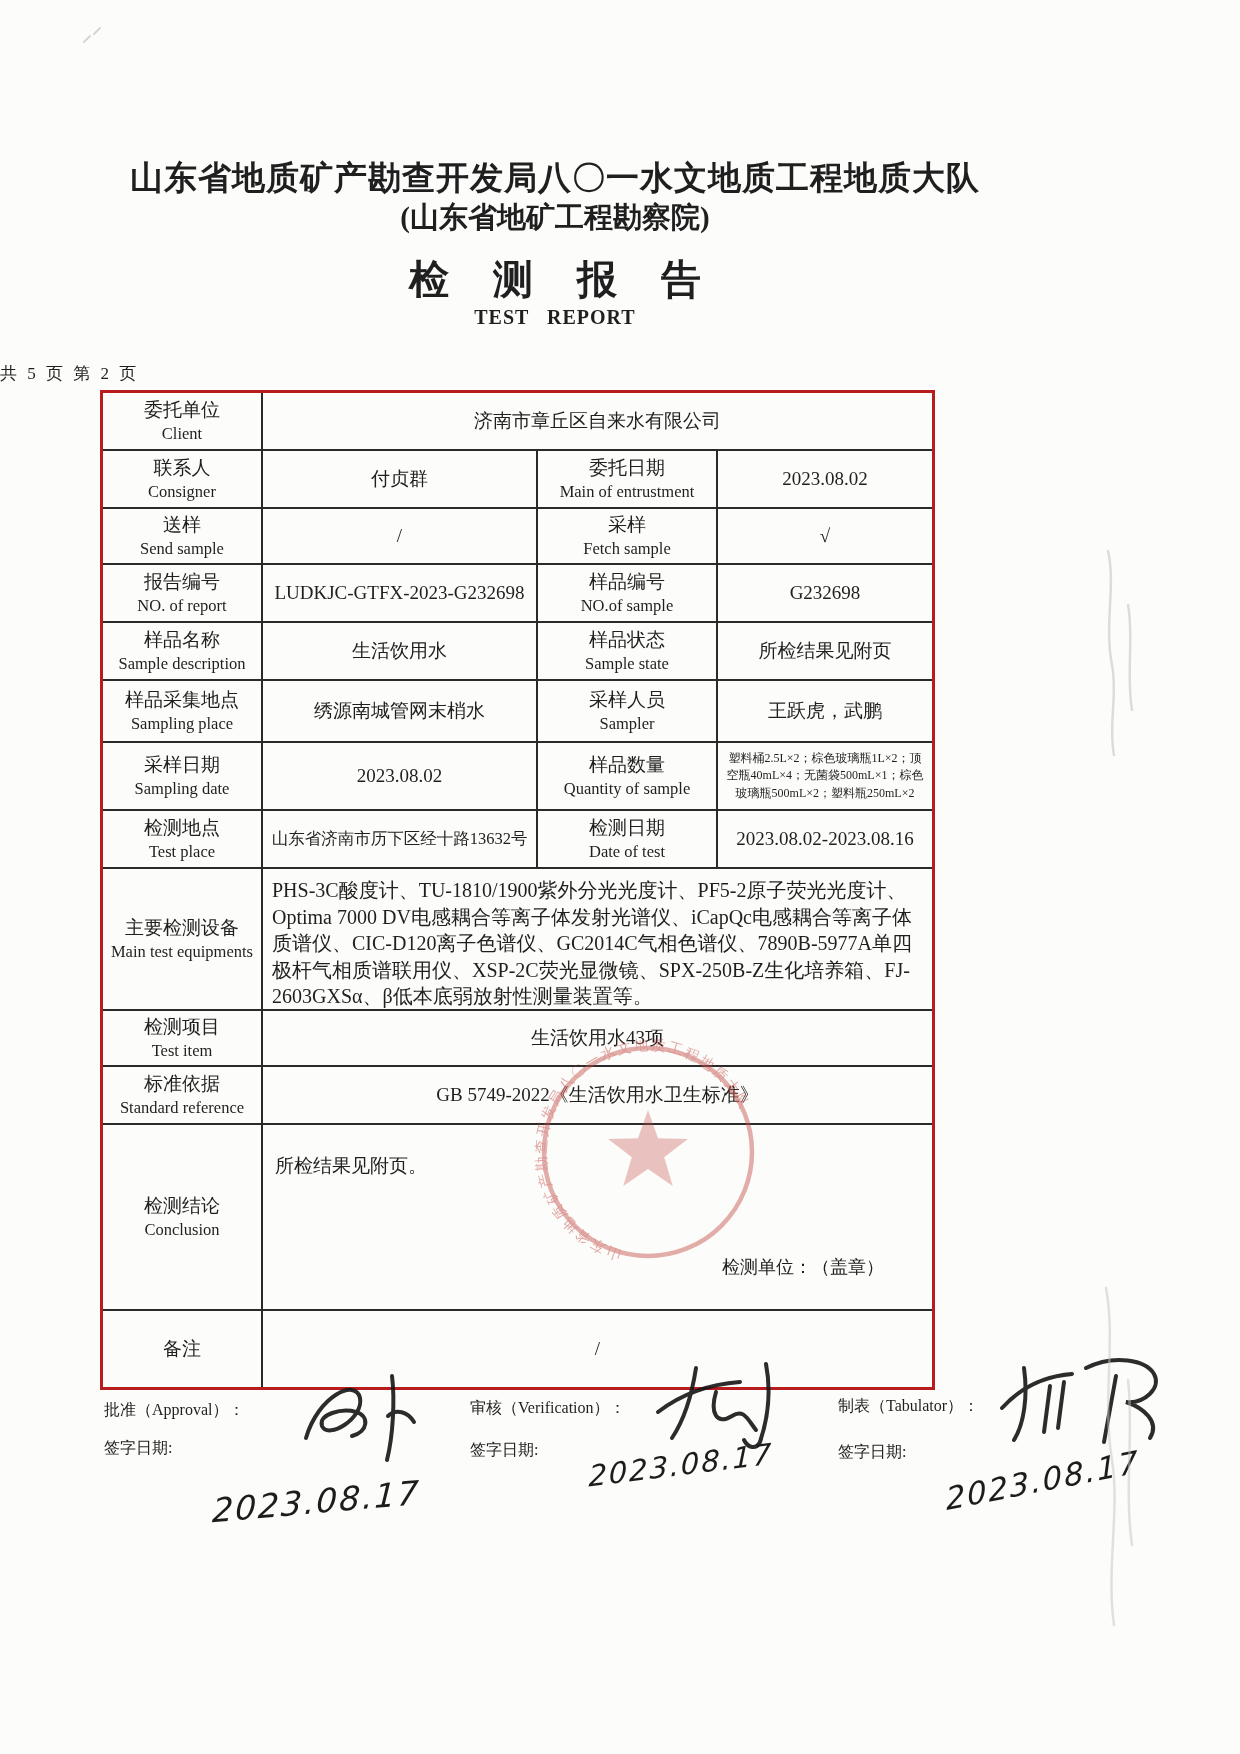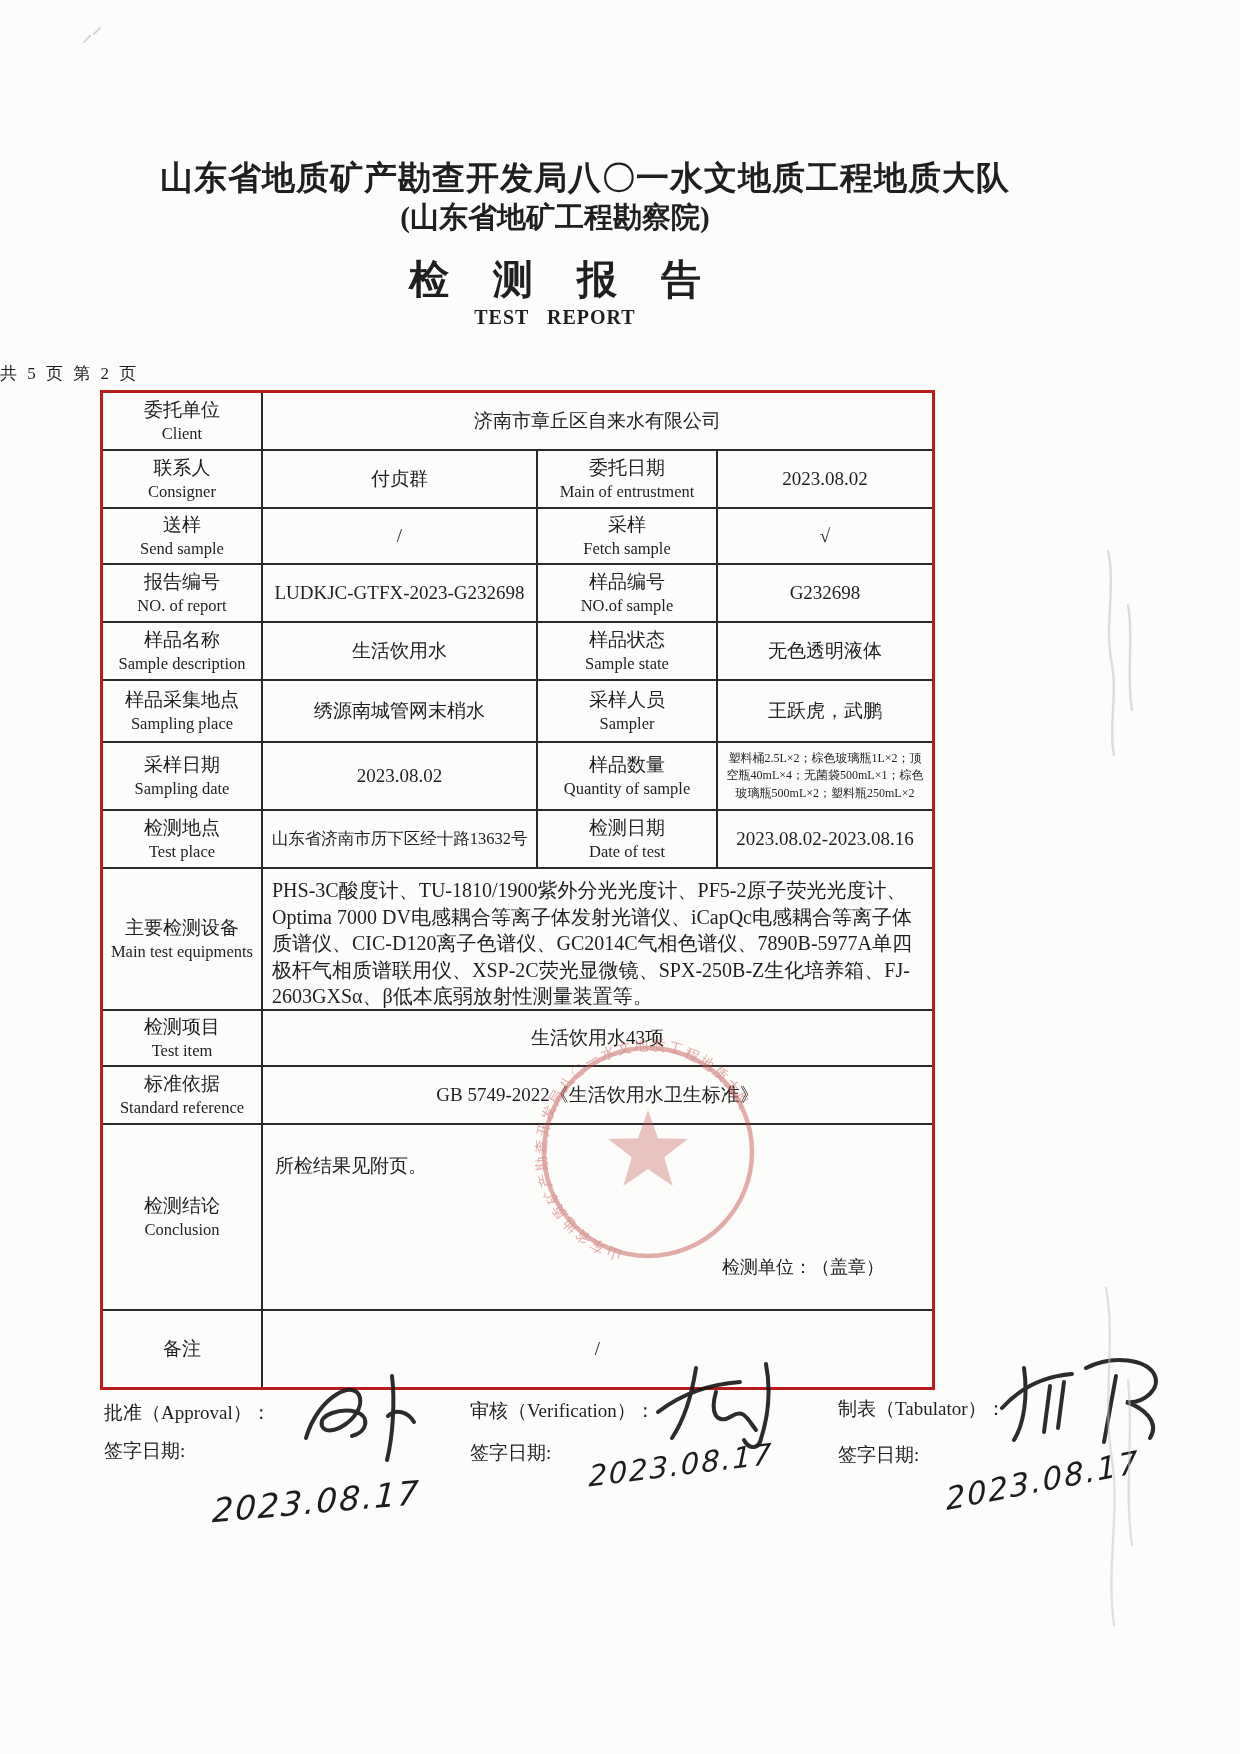--- a/index.html
+++ b/index.html
@@ -3,21 +3,21 @@
 <meta charset="utf-8">
 <style>
   html,body{margin:0;padding:0;background:#e8e8e8;}
   .page{
     position:relative;width:1240px;height:1754px;margin:0 auto;
     background:#fcfcfa;overflow:hidden;
     font-family:"Liberation Serif","DejaVu Serif",serif;color:#1f1f1f;
   }
   
   .org1{position:absolute;left:0;top:156px;width:1110px;text-align:center;
-    font-size:33px;font-weight:bold;letter-spacing:1px;padding-left:30px;}
+    font-size:33px;font-weight:bold;letter-spacing:1px;}
   .org2{position:absolute;left:0;top:198px;width:1110px;text-align:center;
     font-size:29px;font-weight:bold;}
   .title-cn{position:absolute;left:0;top:252px;width:1110px;text-align:center;
     font-size:40px;font-weight:bold;letter-spacing:1.1em;padding-left:1.1em;box-sizing:border-box;}
   .title-en{position:absolute;left:0;top:306px;width:1110px;text-align:center;
     font-size:20px;font-weight:bold;letter-spacing:1px;word-spacing:12px;}
   .page-info{position:absolute;left:0;top:362px;width:932px;text-align:left;
     font-size:17px;letter-spacing:3px;}
   
   .report-table{
@@ -38,21 +38,21 @@
   .val.addr{font-size:16.5px;}
   .val.equip{align-items:flex-start;justify-content:flex-start;text-align:left;
     padding:8px 12px 6px 9px;font-size:20px;line-height:1.33;}
   .val.concl{position:relative;align-items:flex-start;justify-content:flex-start;
     text-align:left;padding:28px 0 0 12px;}
   .unit-label{position:absolute;top:130px;right:48px;font-size:18px;}
   .span3{grid-column:2 / 5;}
   
   .stamp{position:absolute;left:528px;top:1032px;width:240px;height:240px;opacity:.62;}
   
-  .sig-label{position:absolute;font-size:19px;white-space:nowrap;}
+  .sig-label{position:absolute;font-size:16px;white-space:nowrap;}
   .hand-date{position:absolute;font-family:"DejaVu Sans",sans-serif;font-style:italic;
     font-size:29px;color:#1c1c1c;letter-spacing:2px;white-space:nowrap;}
   .sig-svg{position:absolute;}
   .artifact{position:absolute;}
 </style>
 </head>
 <body>
 
 <div class="page">
 
@@ -105,21 +105,21 @@
 
     <div class="cell lab">
       <span class="zh">样品名称</span>
       <span class="en">Sample description</span>
     </div>
     <div class="cell val">生活饮用水</div>
     <div class="cell lab">
       <span class="zh">样品状态</span>
       <span class="en">Sample state</span>
     </div>
-    <div class="cell val noR">无色透明液体</div>
+    <div class="cell val noR">所检结果见附页</div>
 
     <div class="cell lab">
       <span class="zh">样品采集地点</span>
       <span class="en">Sampling place</span>
     </div>
     <div class="cell val">绣源南城管网末梢水</div>
     <div class="cell lab">
       <span class="zh">采样人员</span>
       <span class="en">Sampler</span>
     </div>

